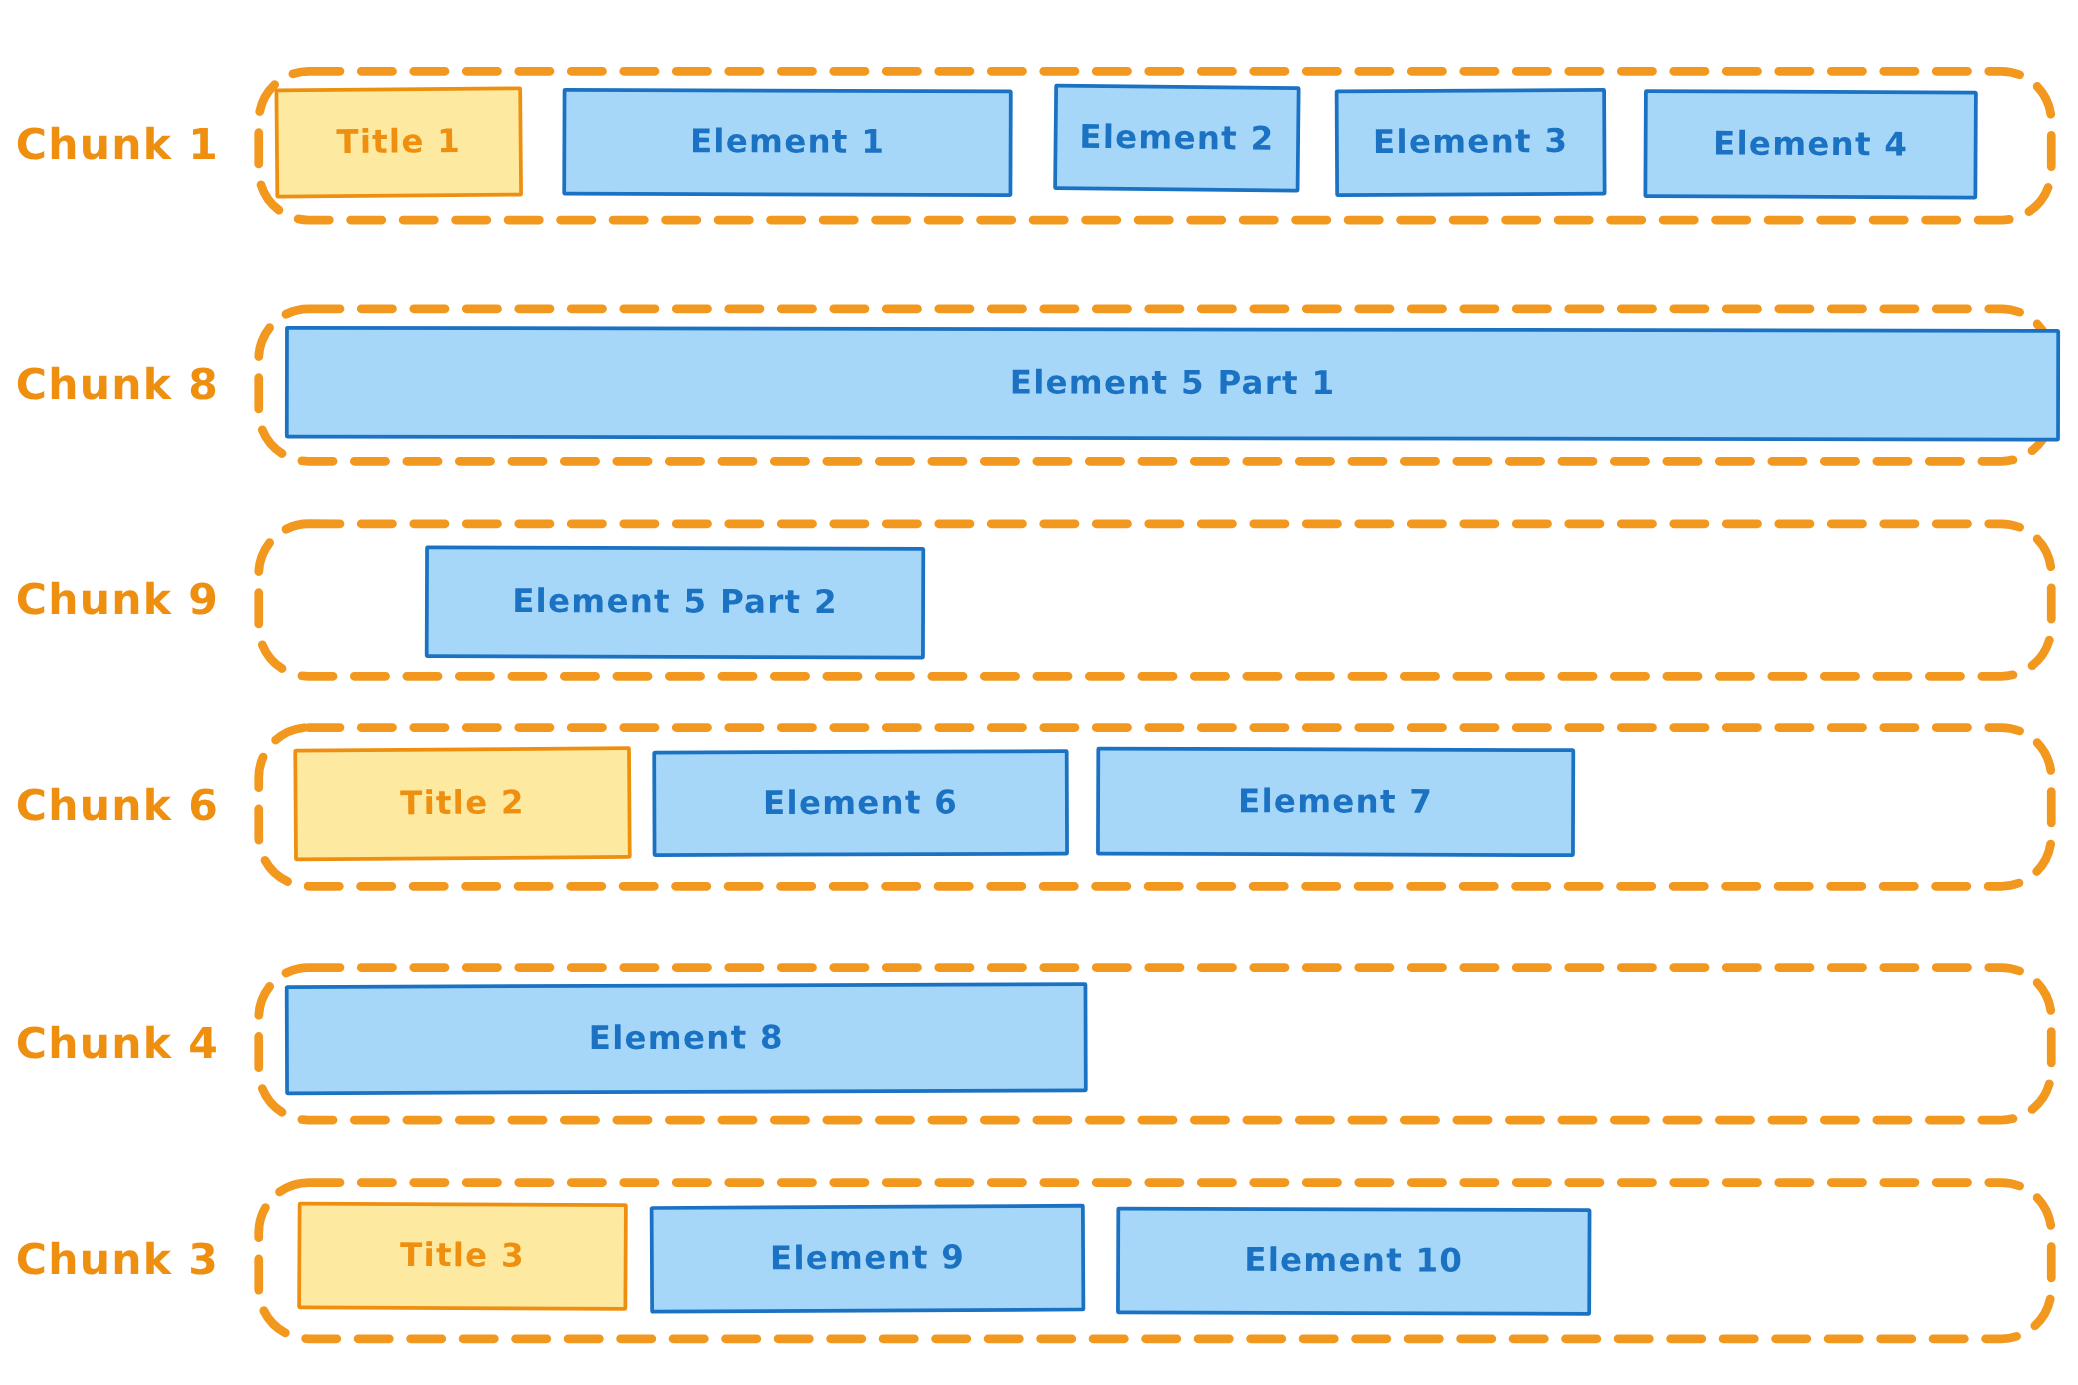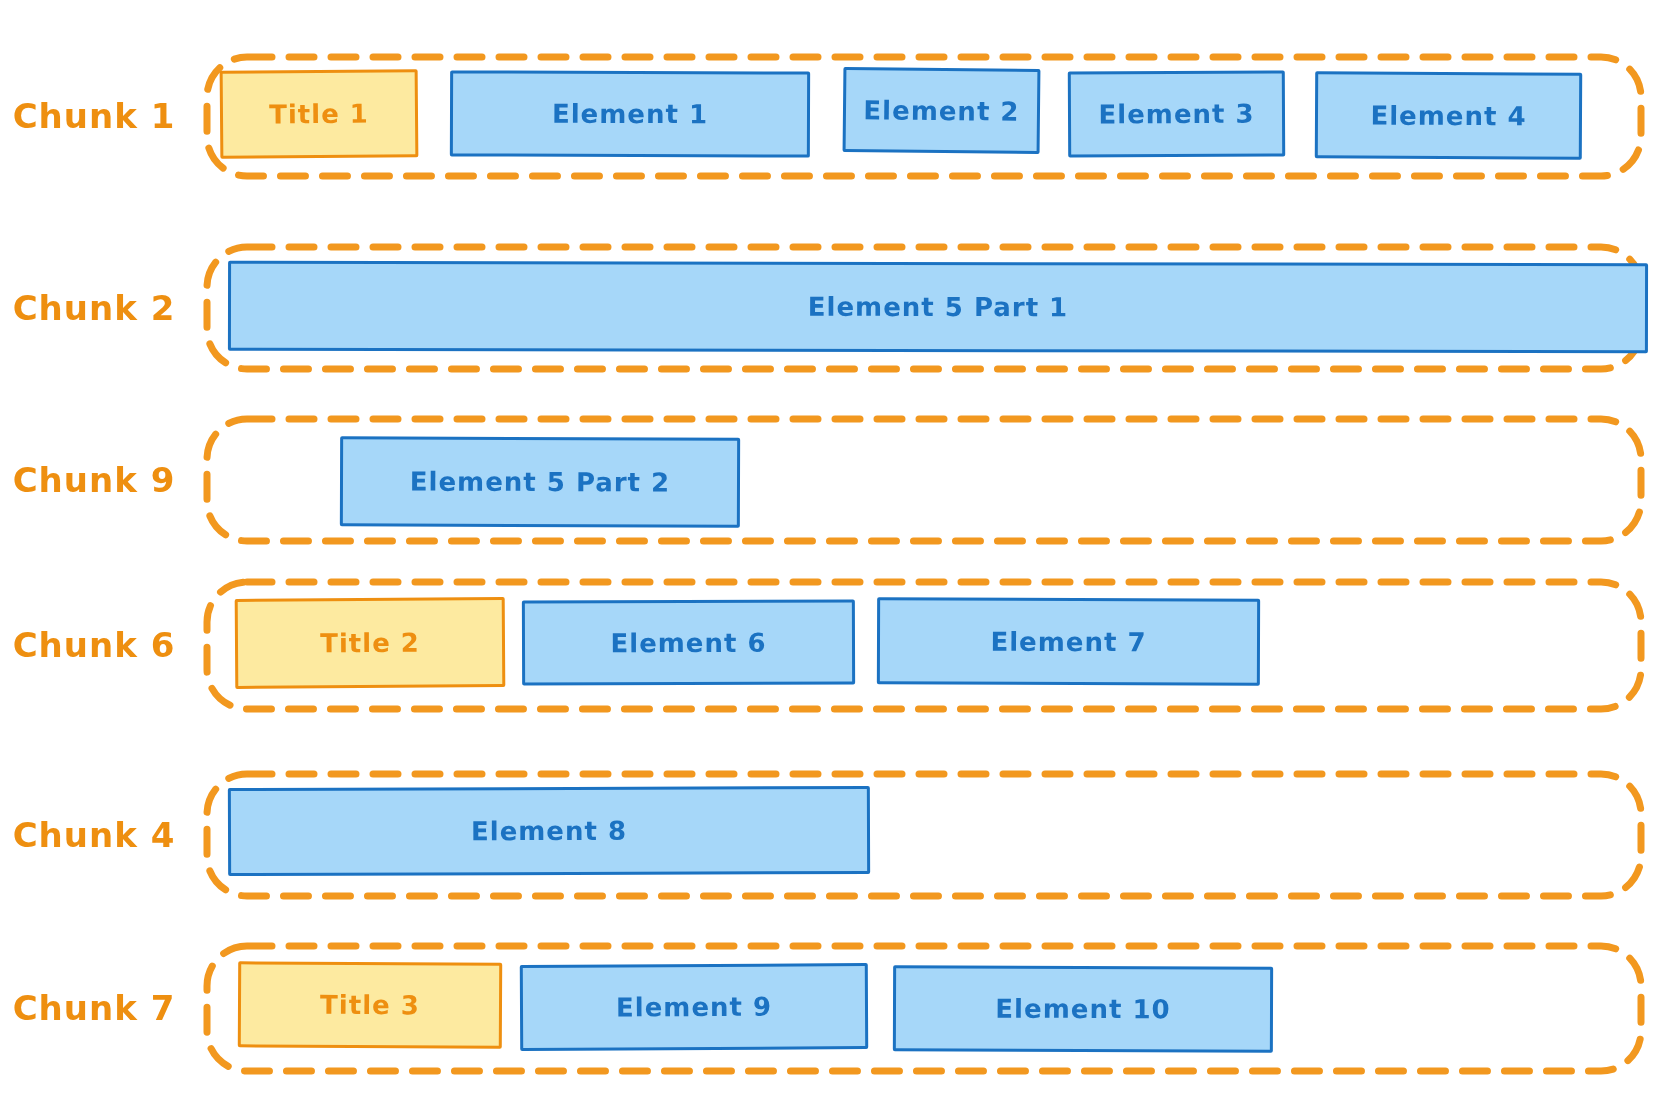--- a/index.html
+++ b/index.html
@@ -43,21 +43,21 @@
       <rect x="4" y="4" width="1434" height="119" rx="40" ry="40"></rect>
     </svg>
     <div class="box title" style="left:220px;top:70px;width:198px;height:88px;transform:rotate(-0.5deg)">Title 1</div>
     <div class="box element" style="left:450px;top:71px;width:360px;height:86px;transform:rotate(0.2deg)">Element 1</div>
     <div class="box element" style="left:843px;top:68px;width:197px;height:85px;transform:rotate(0.6deg)">Element 2</div>
     <div class="box element" style="left:1068px;top:71px;width:217px;height:86px;transform:rotate(-0.3deg)">Element 3</div>
     <div class="box element" style="left:1315px;top:72px;width:267px;height:87px;transform:rotate(0.3deg)">Element 4</div>
   </div>
 
   <div>
-    <div class="chunk-label" style="top:284px">Chunk 2</div>
+    <div class="chunk-label" style="top:284px">Chunk 8</div>
     <svg class="chunk-border" style="left:203px;top:243px" width="1442" height="130">
       <rect x="4" y="4" width="1434" height="122" rx="40" ry="40"></rect>
     </svg>
     <div class="box element" style="left:228px;top:262px;width:1420px;height:90px;transform:rotate(0.1deg)">Element 5 Part 1</div>
   </div>
 
   <div>
     <div class="chunk-label" style="top:456px">Chunk 9</div>
     <svg class="chunk-border" style="left:203px;top:415px" width="1442" height="130">
       <rect x="4" y="4" width="1434" height="122" rx="40" ry="40"></rect>
@@ -77,21 +77,21 @@
 
   <div>
     <div class="chunk-label" style="top:811px">Chunk 4</div>
     <svg class="chunk-border" style="left:203px;top:770px" width="1442" height="130">
       <rect x="4" y="4" width="1434" height="122" rx="40" ry="40"></rect>
     </svg>
     <div class="box element" style="left:228px;top:787px;width:642px;height:88px;transform:rotate(-0.2deg)">Element 8</div>
   </div>
 
   <div>
-    <div class="chunk-label" style="top:984px">Chunk 7</div>
+    <div class="chunk-label" style="top:984px">Chunk 3</div>
     <svg class="chunk-border" style="left:203px;top:942px" width="1442" height="133">
       <rect x="4" y="4" width="1434" height="125" rx="40" ry="40"></rect>
     </svg>
     <div class="box title" style="left:238px;top:962px;width:264px;height:86px;transform:rotate(0.3deg)">Title 3</div>
     <div class="box element" style="left:520px;top:964px;width:348px;height:86px;transform:rotate(-0.3deg)">Element 9</div>
     <div class="box element" style="left:893px;top:966px;width:380px;height:86px;transform:rotate(0.2deg)">Element 10</div>
   </div>
 
 </div>
 

